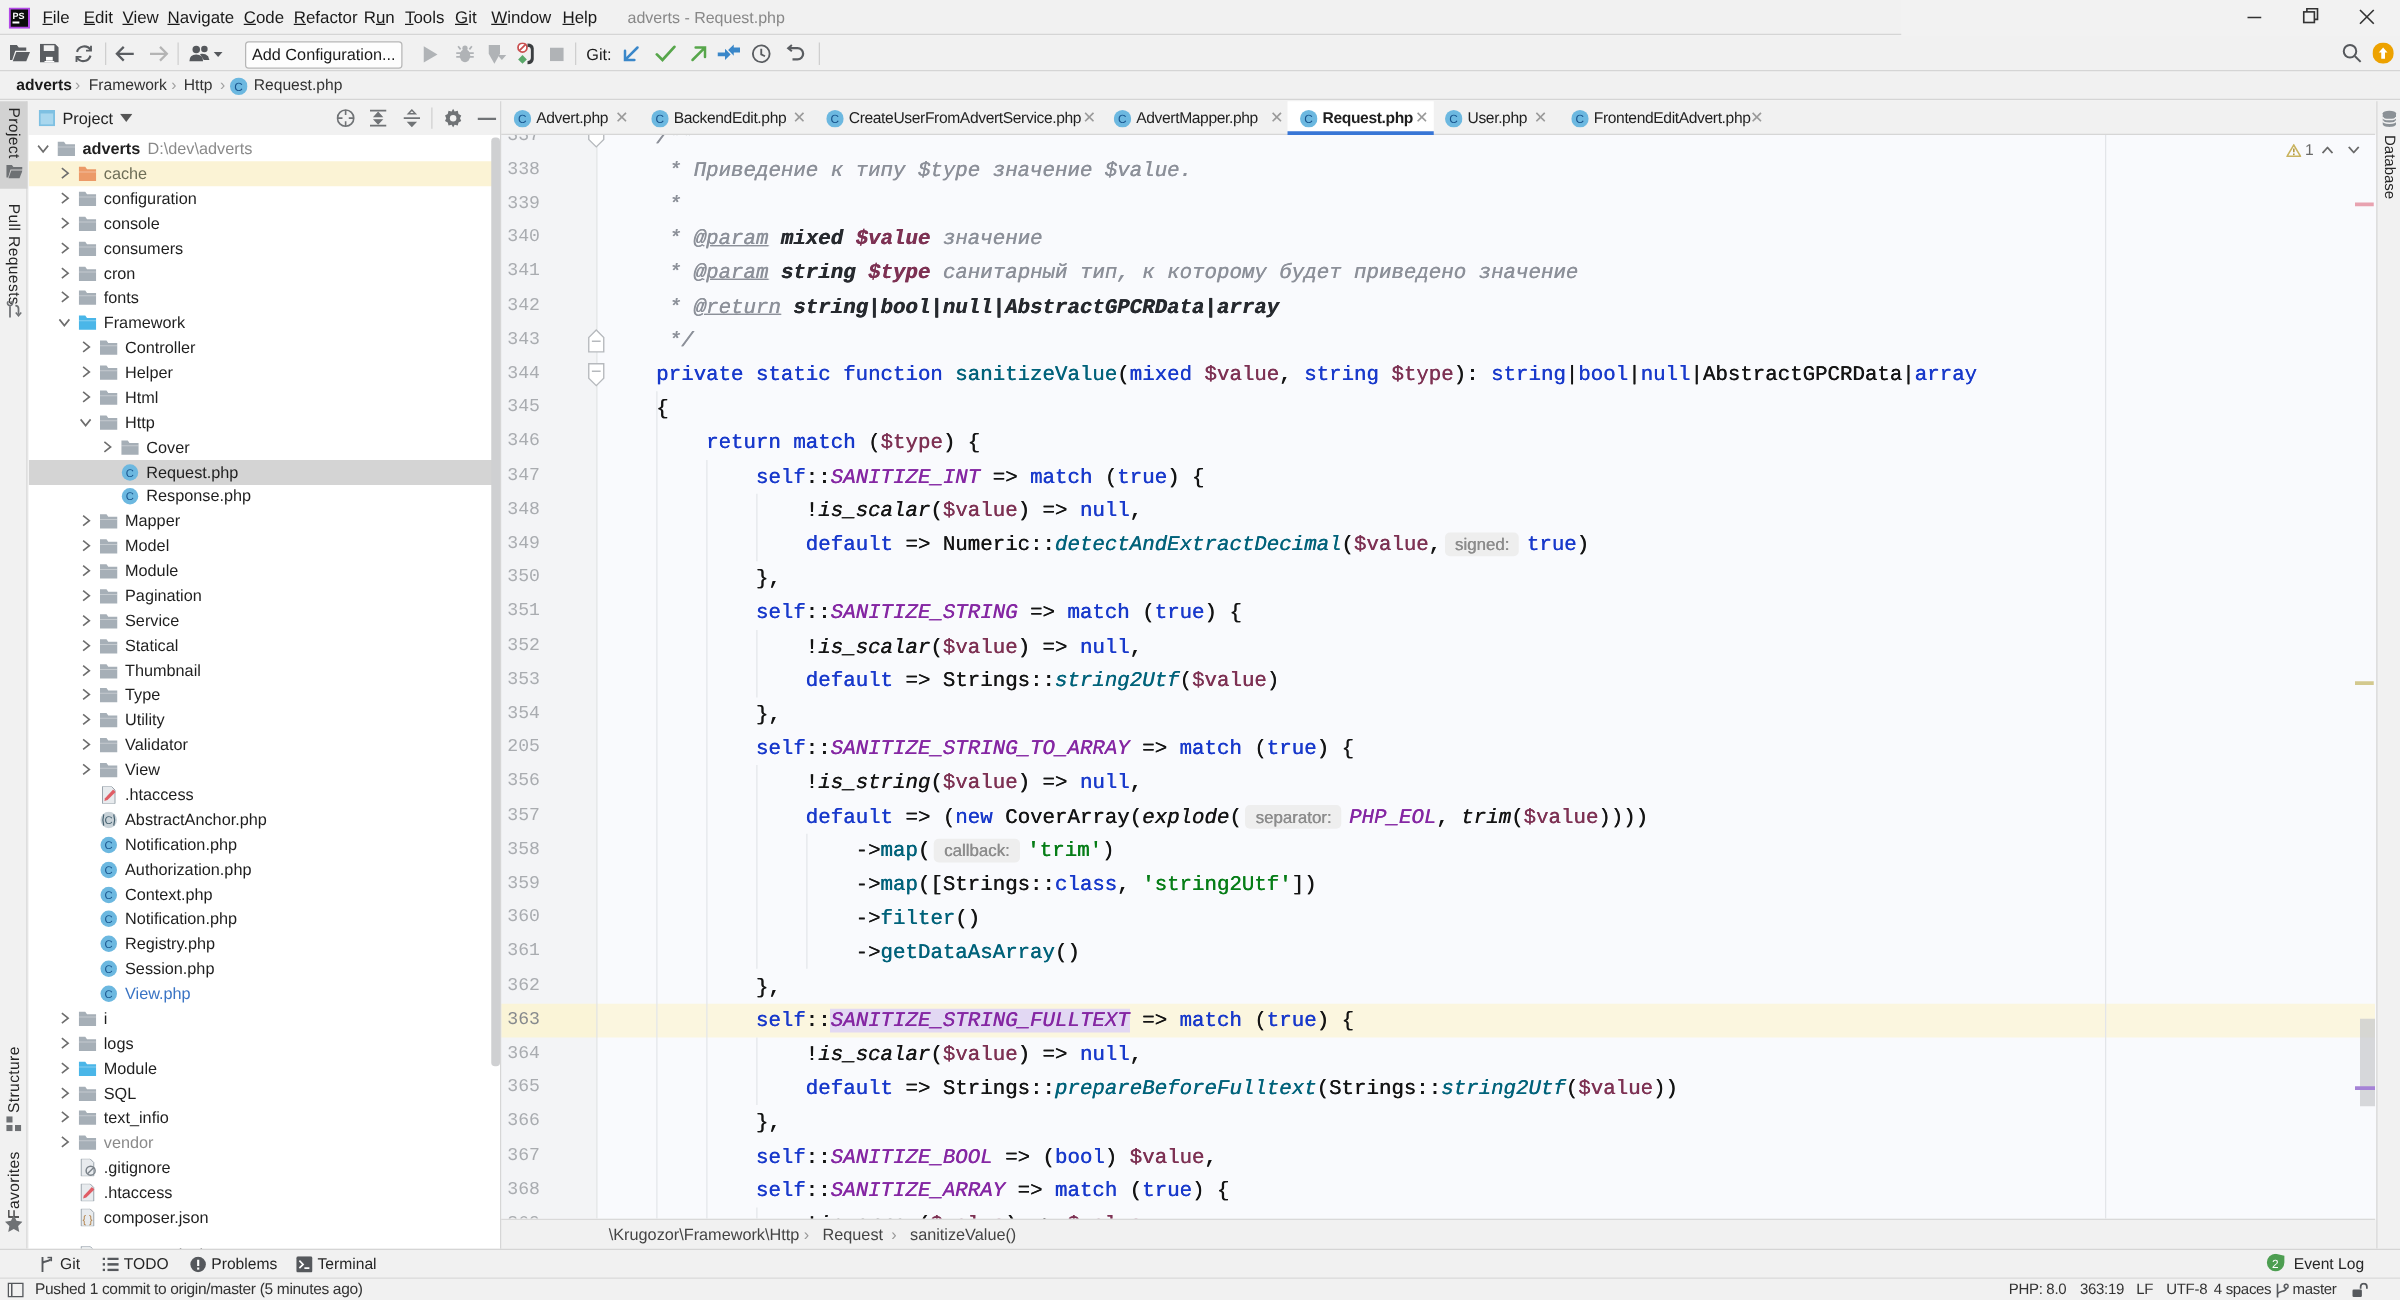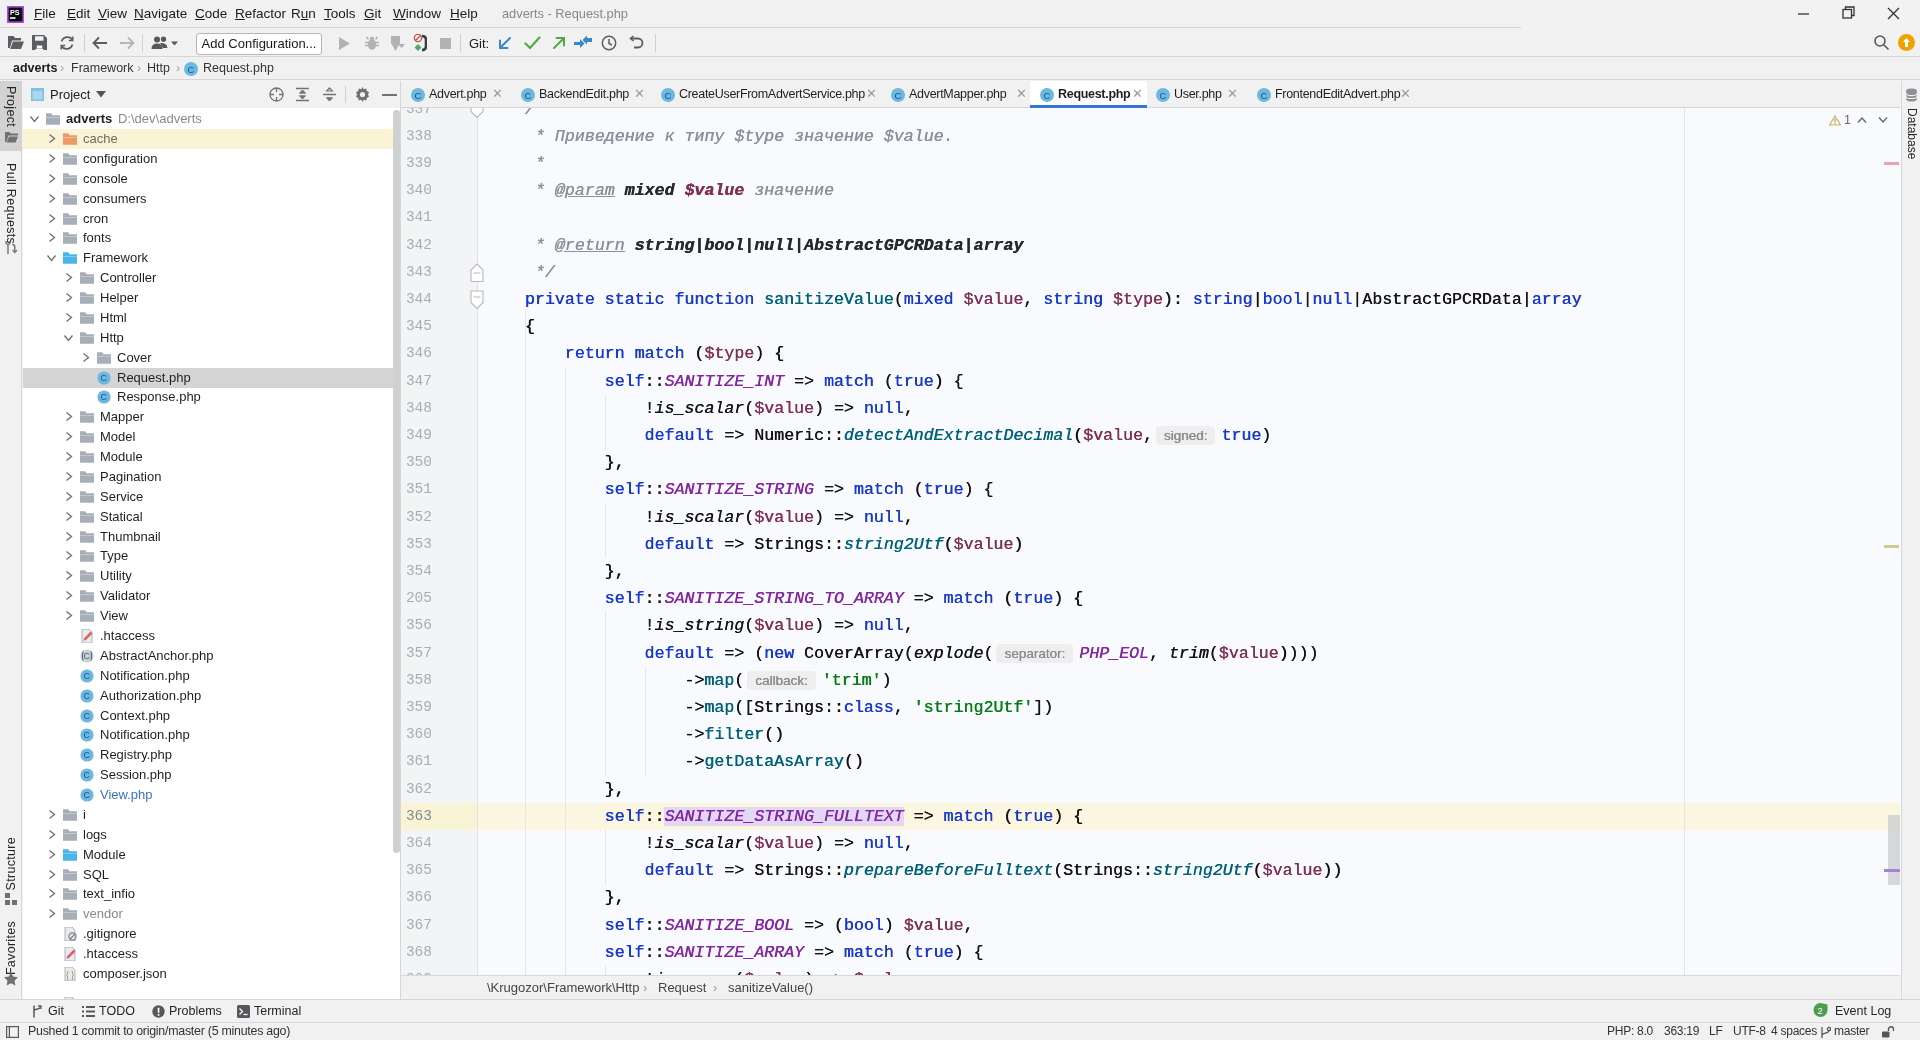--- a/index.html
+++ b/index.html
@@ -716,20 +716,21 @@
 <div class="abs" style="left:203.7px;top:857.9px;width:1px;height:9.1px;background:#e3e6ea"></div>
 <div class="lnum" style="top:-12.5px;line-height:27.2px;color:#a9acb0">337</div>
 <div class="codeline" style="top:-12.5px;line-height:27.2px;left:84px"><span class="doc">    /**</span></div>
 <div class="lnum" style="top:14.7px;line-height:27.2px;color:#a9acb0">338</div>
 <div class="codeline" style="top:14.7px;line-height:27.2px;left:84px"><span class="doc">     * Приведение к типу $type значение $value.</span></div>
 <div class="lnum" style="top:41.9px;line-height:27.2px;color:#a9acb0">339</div>
 <div class="codeline" style="top:41.9px;line-height:27.2px;left:84px"><span class="doc">     *</span></div>
 <div class="lnum" style="top:69.1px;line-height:27.2px;color:#a9acb0">340</div>
 <div class="codeline" style="top:69.1px;line-height:27.2px;left:84px"><span class="doc">     * </span><span class="docu">@param</span><span class="doc"> </span><span class="docb">mixed</span><span class="doc"> </span><span class="docv">$value</span><span class="doc"> значение</span></div>
 <div class="lnum" style="top:96.3px;line-height:27.2px;color:#a9acb0">341</div>
+<div class="codeline" style="top:96.3px;line-height:27.2px;left:84px"><span class="doc">     * </span><span class="docu">@param</span><span class="doc"> </span><span class="docb">string</span><span class="doc"> </span><span class="docv">$type</span><span class="doc"> санитарный тип, к которому будет приведено значение</span></div>
 <div class="lnum" style="top:123.5px;line-height:27.2px;color:#a9acb0">342</div>
 <div class="codeline" style="top:123.5px;line-height:27.2px;left:84px"><span class="doc">     * </span><span class="docu">@return</span><span class="doc"> </span><span class="docb">string|bool|null|AbstractGPCRData|array</span></div>
 <div class="lnum" style="top:150.7px;line-height:27.2px;color:#a9acb0">343</div>
 <div class="codeline" style="top:150.7px;line-height:27.2px;left:84px"><span class="doc">     */</span></div>
 <div class="lnum" style="top:177.9px;line-height:27.2px;color:#a9acb0">344</div>
 <div class="codeline" style="top:177.9px;line-height:27.2px;left:84px"><span class="k">    private static function </span><span class="m">sanitizeValue</span>(<span class="k">mixed</span> <span class="v">$value</span>, <span class="k">string</span> <span class="v">$type</span>): <span class="k">string</span>|<span class="k">bool</span>|<span class="k">null</span>|AbstractGPCRData|<span class="k">array</span></div>
 <div class="lnum" style="top:205.1px;line-height:27.2px;color:#a9acb0">345</div>
 <div class="codeline" style="top:205.1px;line-height:27.2px;left:84px">    {</div>
 <div class="lnum" style="top:232.3px;line-height:27.2px;color:#a9acb0">346</div>
 <div class="codeline" style="top:232.3px;line-height:27.2px;left:84px">        <span class="k">return</span> <span class="k">match</span> (<span class="v">$type</span>) {</div>

